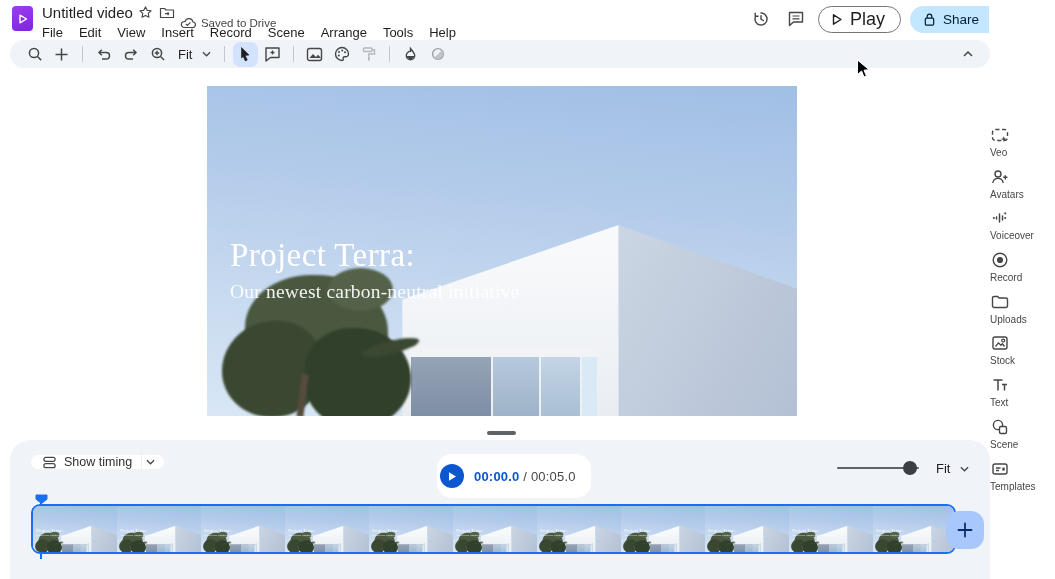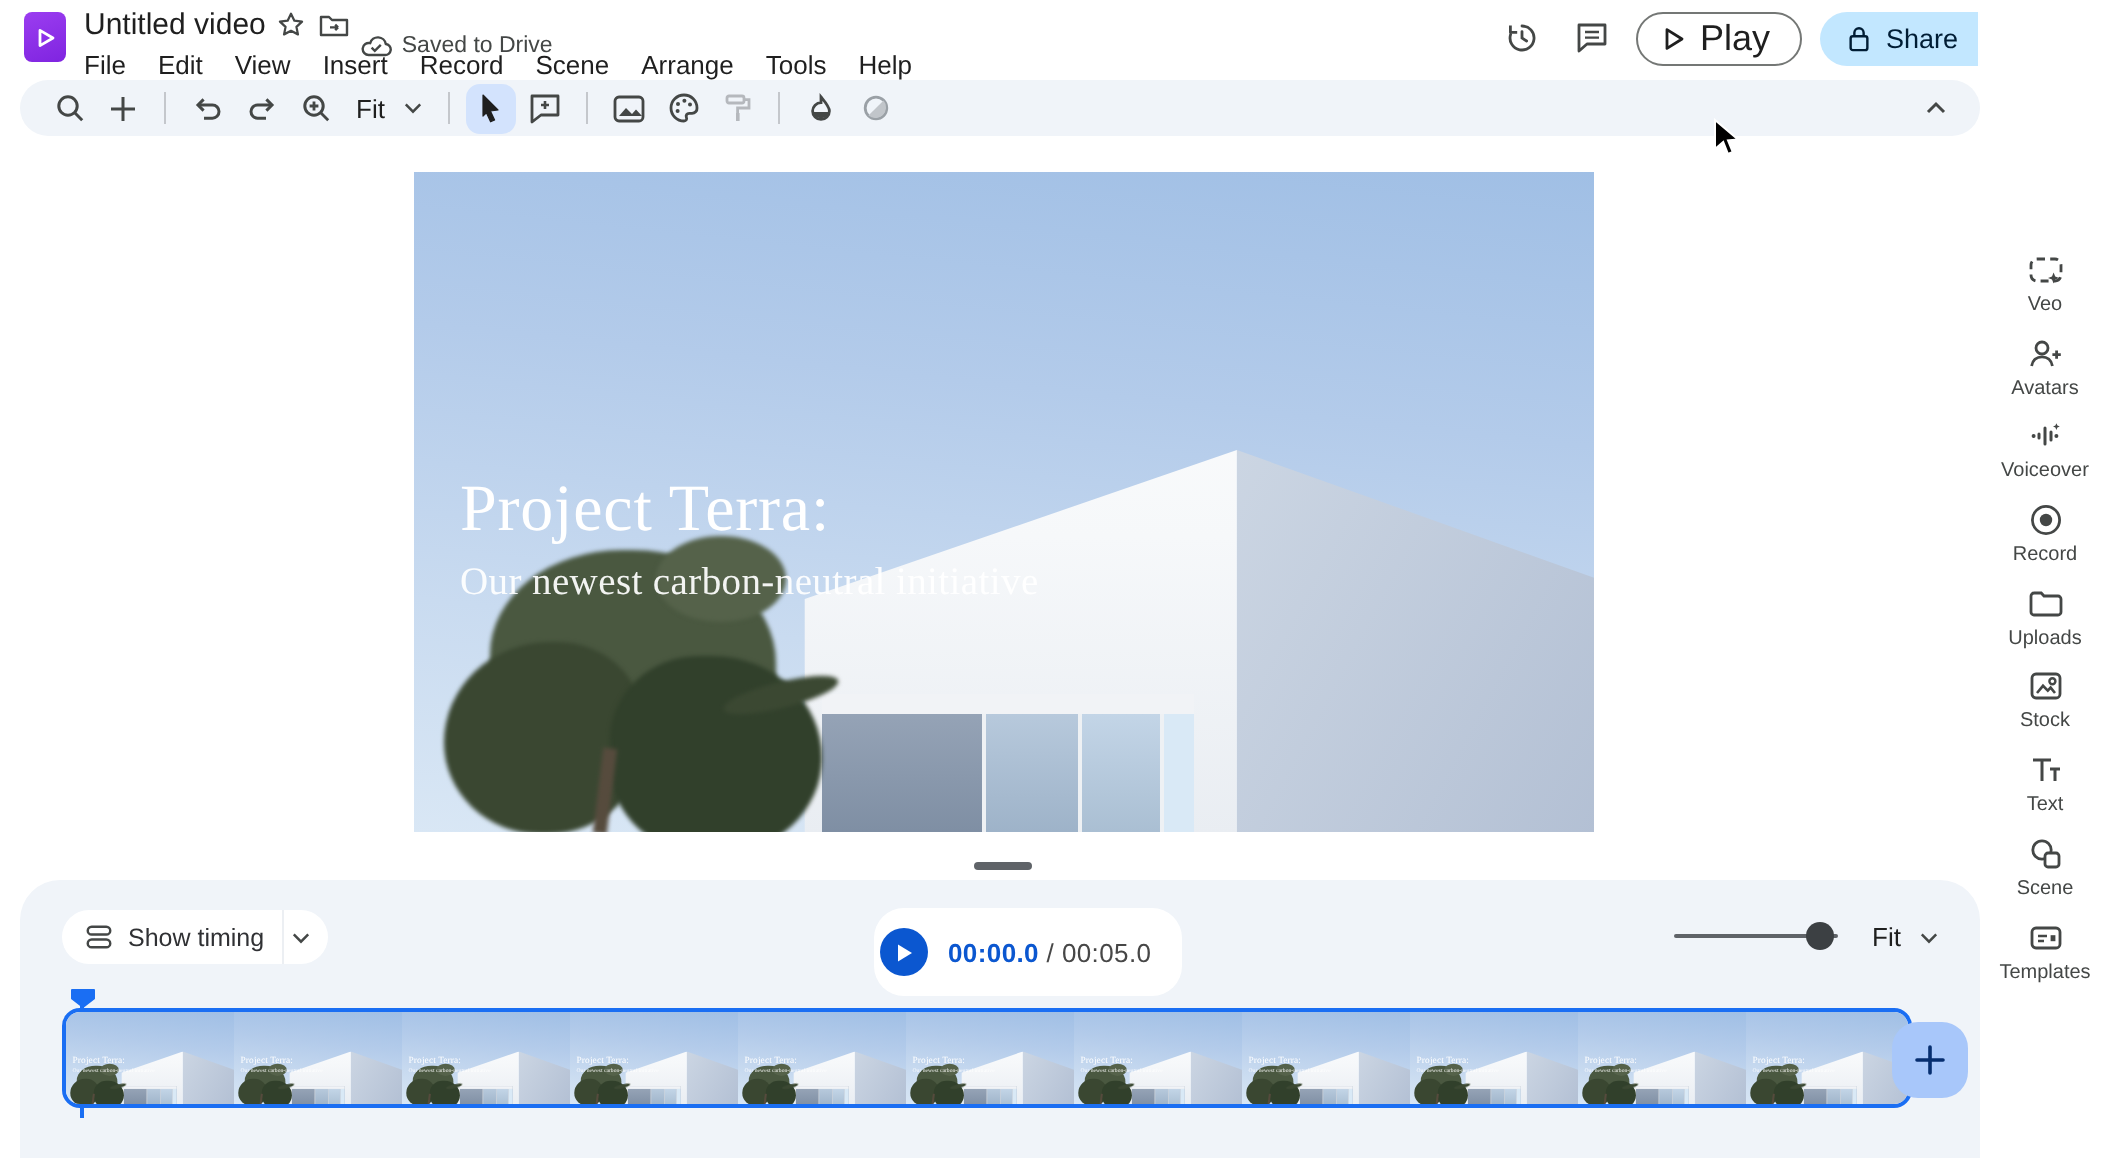--- a/index.html
+++ b/index.html
@@ -53,42 +53,42 @@
   .t5 { left:26%; top:77%; width:10%; height:4%; background:#3b4832; border-radius:50%; transform:rotate(-14deg); }
   .trunk { left:15.6%; top:87%; width:1.1%; height:13%; background:#564b3d; transform:rotate(7deg); }
   .slide-text { position:absolute; left:23px; top:151px; color:#fff; }
   .slide-title { font-size:33px; letter-spacing:.4px; }
   .slide-subtitle { font-size:19.5px; margin-top:7px; color:rgba(255,255,255,.93); letter-spacing:.2px; }
 
   #scene-handle { position:absolute; left:487px; top:431px; width:29px; height:4px; border-radius:2px; background:#5f6368; }
 
   
   #panel { position:absolute; left:10px; top:440px; width:980px; height:139px; background:#f0f4f9; border-radius:20px 20px 0 0; }
-  #show-timing { position:absolute; left:21px; top:15px; height:27px; background:#fff; border-radius:14px; display:flex; align-items:center; gap:7px; padding:0 9px 0 11px; font-size:12.5px; color:#303134; }
+  #show-timing { position:absolute; left:21px; top:15px; height:14px; background:#fff; border-radius:14px; display:flex; align-items:center; gap:7px; padding:0 9px 0 11px; font-size:12.5px; color:#303134; }
   .st-caret { display:flex; align-items:center; padding-left:4px; margin-left:2px; border-left:1px solid #eceff3; height:27px; }
   #play-pill { position:absolute; left:427px; top:14px; height:44px; background:#fff; border-radius:15px; display:flex; align-items:center; gap:10px; padding:0 15px 0 3px; }
   #play-circle { width:24px; height:24px; border-radius:50%; background:#0b57d0; display:flex; align-items:center; justify-content:center; }
   .time-txt { font-size:13px; letter-spacing:.2px; }
   .time-cur { color:#0b57d0; font-weight:bold; }
   .time-rest { color:#474747; }
   #zoom-slider { position:absolute; left:827px; top:21px; width:82px; height:14px; }
   #zoom-track { position:absolute; left:0; right:0; top:6px; height:2px; background:#5f6368; border-radius:1px; }
   #zoom-knob { position:absolute; right:2px; top:0; width:14px; height:14px; border-radius:50%; background:#3c4043; }
   #fit-select { position:absolute; left:926px; top:21px; display:flex; align-items:center; gap:10px; font-size:13px; color:#1f1f1f; }
   #playhead-flag { position:absolute; left:25px; top:54px; }
   #playhead-line { position:absolute; left:30px; top:62px; width:2px; height:57px; background:#1a6ef3; }
   #strip { position:absolute; left:21px; top:64px; width:925px; height:50px; border:2px solid #1a6ef3; border-radius:9px; overflow:hidden; background:#fff; display:flex; }
   .thumb { flex:0 0 84px; width:84px; height:46px; overflow:hidden; position:relative; }
   .thumb-scale { width:592px; height:331px; transform:scale(0.142); transform-origin:0 0; }
   #add-scene { position:absolute; left:936px; top:71px; width:38px; height:38px; border-radius:13px; background:#a8c7fa; display:flex; align-items:center; justify-content:center; z-index:5; }
 
   
   #sidebar { position:absolute; left:990px; top:0; width:65px; height:579px; background:#fff; }
   #sidebar-items { position:absolute; top:124px; left:0; right:0; display:flex; flex-direction:column; }
-  .side-item { height:41.7px; display:flex; flex-direction:column; align-items:center; padding-top:1px; gap:2px; }
+  .side-item { height:41.7px; display:flex; flex-direction:column; align-items:flex-start; padding-top:1px; gap:2px; }
   .side-label { font-size:10px; color:#444746; }
 
   #mouse-cursor { position:absolute; left:856px; top:59px; z-index:50; pointer-events:none; }
 </style>
 </head>
 <body>
 
 <div id="header">
   <div id="logo">
     <svg width="12" height="12" viewBox="0 0 12 12">

